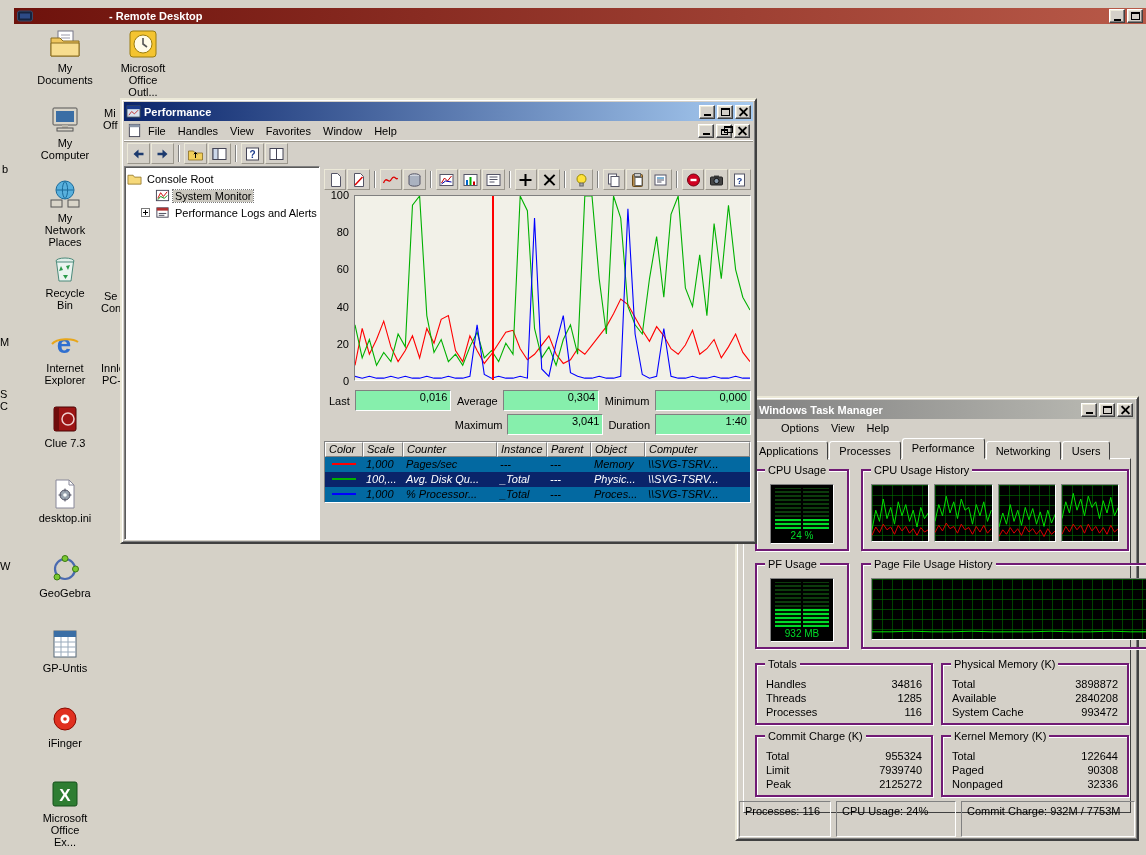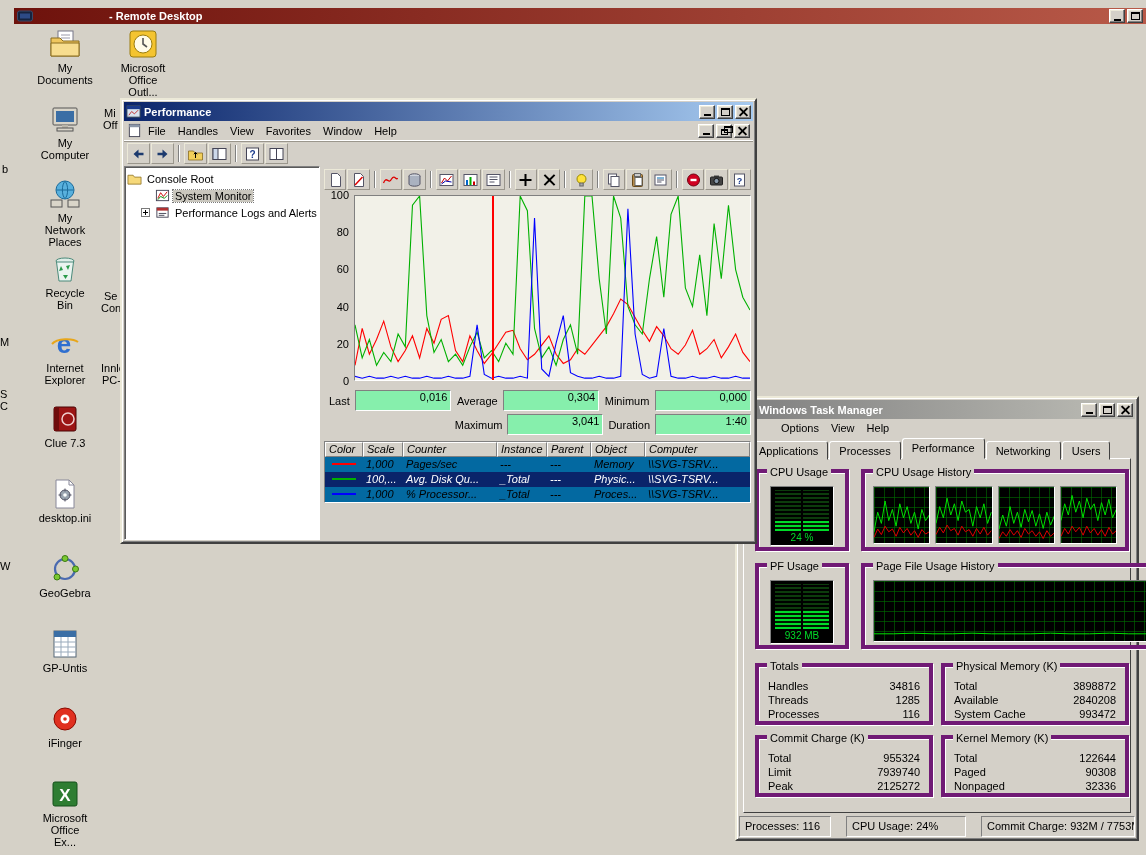--- a/index.html
+++ b/index.html
@@ -91,21 +91,21 @@
   
   #taskman { left:735px; top:396px; width:404px; height:445px; z-index:5; }
   #taskman .menubar { height:18px; padding-left:36px; }
   .tabstrip { flex:none; height:22px; display:flex; align-items:flex-end; padding:2px 4px 0 10px; position:relative; z-index:3; margin-bottom:-1px; }
   .tab { position:relative; top:1px; height:19px; padding:3px 9px 0; background:#D4D0C8; margin-right:1px;
          border:1px solid; border-color:#fff #404040 #D4D0C8 #fff; border-top-left-radius:3px; border-top-right-radius:3px; }
   .tab.active { top:0; height:21px; z-index:4; }
   .tm-body { flex:1; position:relative; }
   .tabpanel { position:absolute; left:4px; right:4px; top:0; bottom:24px; background:#D4D0C8;
               border:1px solid; border-color:#fff #404040 #404040 #fff; }
-  .group { position:absolute; border:4px solid #701a75; box-shadow: inset 1px 1px 0 #fff, 1px 1px 0 #fff; z-index:2; }
+  .group { position:absolute; border:2px solid #701a75; box-shadow: inset 1px 1px 0 #fff, 1px 1px 0 #fff; z-index:2; }
   .gtitle { position:absolute; top:-7px; left:8px; background:#D4D0C8; padding:0 3px; white-space:nowrap; }
   #g-cpu    { left:16px;  top:11px;  width:94px;  height:82px; }
   #g-cpuh   { left:122px; top:11px;  width:268px; height:82px; }
   #g-pf     { left:16px;  top:105px; width:94px;  height:86px; }
   #g-pfh    { left:122px; top:105px; width:320px; height:86px; }
   #g-totals { left:16px;  top:205px; width:178px; height:62px; }
   #g-phys   { left:202px; top:205px; width:188px; height:62px; }
   #g-commit { left:16px;  top:277px; width:178px; height:62px; }
   #g-kernel { left:202px; top:277px; width:188px; height:62px; }
   .kvwrap { padding:12px 0 0; }
@@ -121,21 +121,21 @@
   .ledval { flex:none; height:14px; line-height:13px; color:#00DC28; font-size:10px; text-align:center; }
 
   .hgraphs { margin:13px 8px 0; display:flex; gap:5px; height:58px; }
   .ledgraph { position:relative; overflow:hidden; flex:1; background-color:#000;
               border:1px solid; border-color:#808080 #fff #fff #808080;
               background-image:linear-gradient(rgba(0,110,0,.6) 1px,transparent 1px),linear-gradient(90deg,rgba(0,110,0,.6) 1px,transparent 1px);
               background-size:10px 10px; }
   .ledgraph svg { position:absolute; inset:0; width:100%; height:100%; }
   #pf-graph { display:block; margin:13px 8px 0; height:62px; flex:none; }
 
-  .statusbar { position:absolute; left:0; right:0; bottom:0; height:21px; display:flex; gap:15px; }
+  .statusbar { position:absolute; left:0; right:0; bottom:0; height:36px; display:flex; gap:5px; }
   .spanel { border:1px solid; border-color:#808080 #fff #fff #808080; padding:3px 5px; white-space:nowrap; overflow:hidden; }
 </style>
 </head>
 <body>
 
 <div id="rdp-bar">
   <span class="ticon">
     <svg viewBox="0 0 16 13">
         <rect x="0.5" y="1" width="15" height="10" rx="2" fill="#16233F" stroke="#3A4A6A"></rect>
         <rect x="3" y="3.5" width="10" height="5" fill="#2D4A86"></rect>

